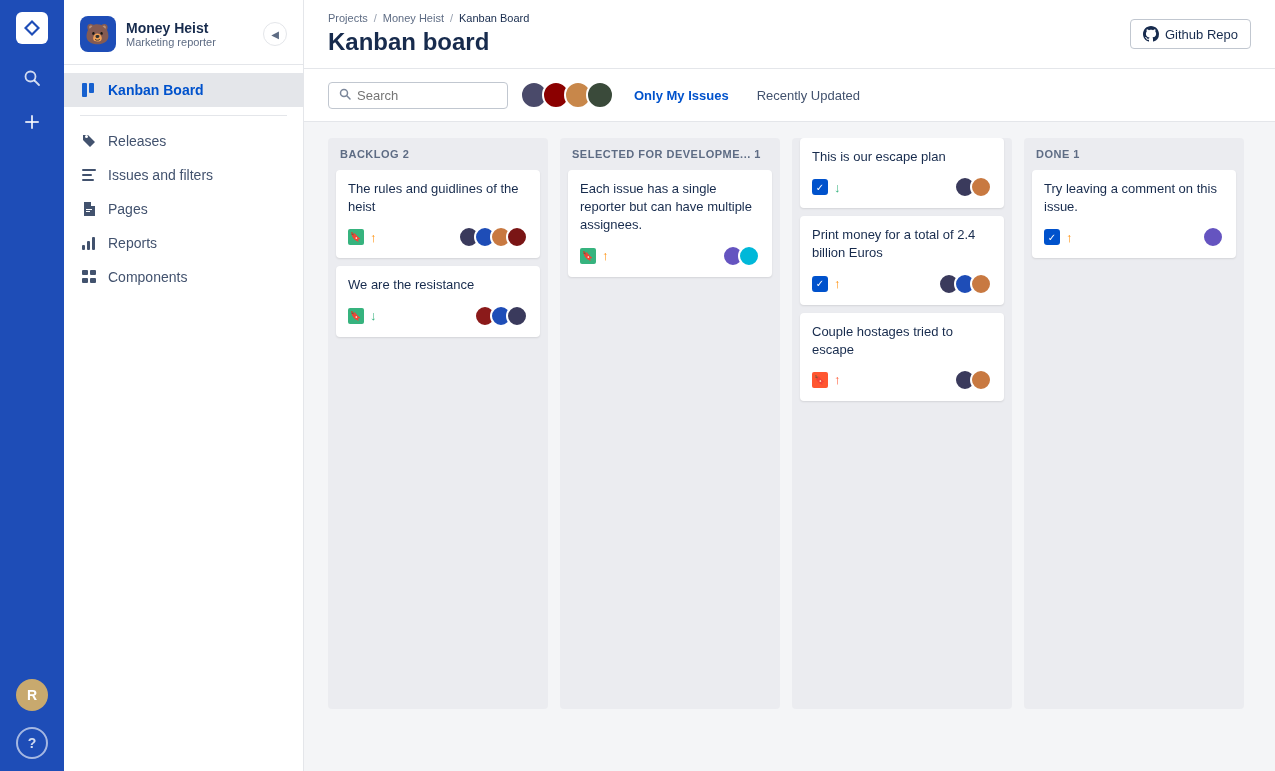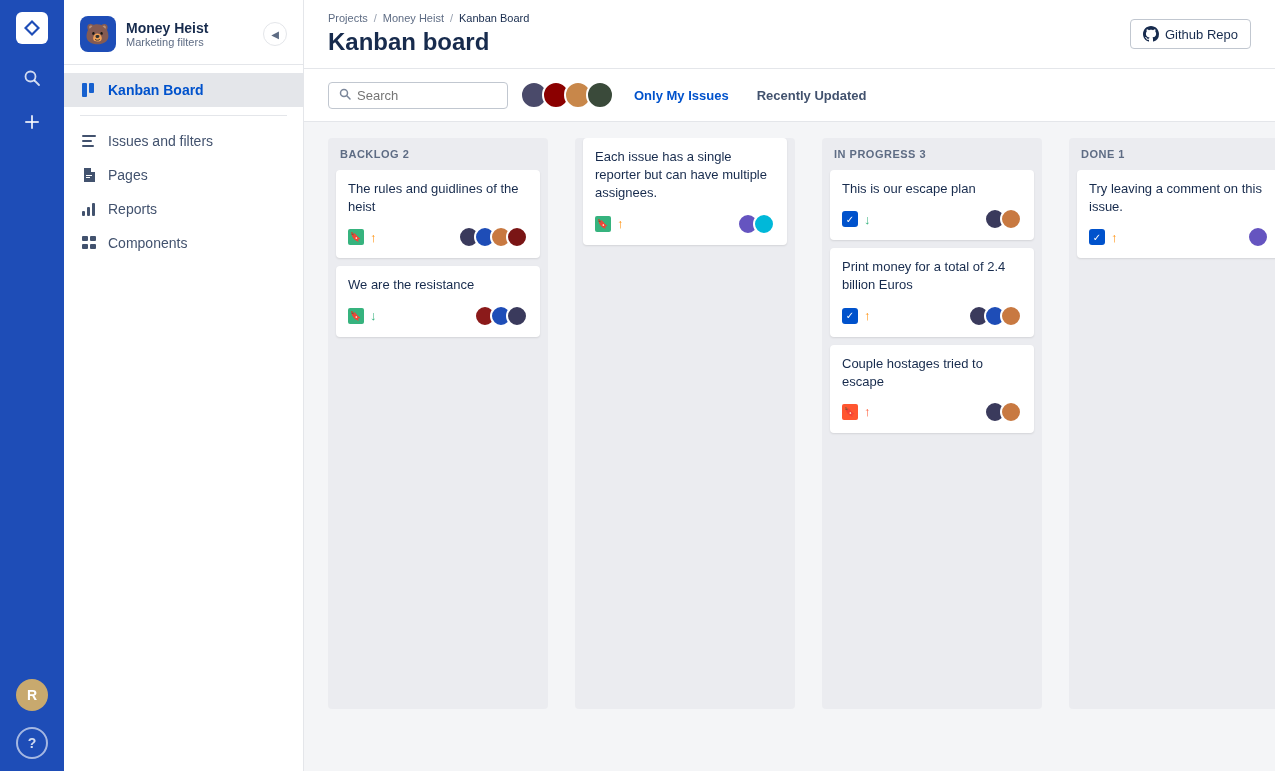--- a/index.html
+++ b/index.html
@@ -183,29 +183,28 @@
     }
     .avatars-group .av:first-child { margin-left: 0; }
     .filter-btn {
       background: none;
       border: none;
       font-size: 13px;
       color: #42526e;
       cursor: pointer;
       padding: 4px 8px;
       border-radius: 4px;
-      font-weight: bold;
     }
     .filter-btn.active { color: #0052cc; font-weight: 600; }
 
     
     .board {
       flex: 1;
       display: flex;
-      gap: 15px;
+      gap: 0;
       padding: 16px 24px;
       overflow-x: auto;
       background: #f4f5f7;
     }
     .column {
       width: 220px;
       min-width: 220px;
       background: #ebecf0;
       border-radius: 4px;
       margin-right: 12px;
@@ -311,41 +310,49 @@
   <div class="rail-spacer"></div>
   <div class="rail-avatar">R</div>
   <div class="rail-help">?</div>
 </div>
 
 <div class="sidebar">
   <div class="sidebar-header">
     <div class="sidebar-project-icon">🐻</div>
     <div>
       <div class="sidebar-project-name">Money Heist</div>
-      <div class="sidebar-project-type">Marketing filters</div>
+      <div class="sidebar-project-type">Marketing reporter</div>
     </div>
     <div class="sidebar-collapse">◀</div>
   </div>
 
   <div class="sidebar-nav">
 
     <div class="sidebar-item active">
       <div class="sidebar-item-icon">
         <svg width="16" height="16" viewBox="0 0 16 16" fill="none">
           <rect x="1" y="1" width="5" height="14" rx="1" fill="currentColor" opacity="0.9"></rect>
           <rect x="8" y="1" width="5" height="10" rx="1" fill="currentColor" opacity="0.9"></rect>
           <rect x="1" y="16" width="5" height="0" rx="1" fill="currentColor"></rect>
         </svg>
       </div>
       <span>Kanban Board</span>
     </div>
 
 
     <div class="sidebar-divider"></div>
 
+    <div class="sidebar-item">
+      <div class="sidebar-item-icon">
+        <svg width="16" height="16" viewBox="0 0 16 16" fill="currentColor">
+          <path d="M2 2h5l7 7-5 5-7-7V2zm3.5 3a1.5 1.5 0 100-3 1.5 1.5 0 000 3z"></path>
+        </svg>
+      </div>
+      <span>Releases</span>
+    </div>
 
     <div class="sidebar-item">
       <div class="sidebar-item-icon">
         <svg width="16" height="16" viewBox="0 0 16 16" fill="currentColor">
           <rect x="1" y="2" width="14" height="2" rx="1"></rect>
           <rect x="1" y="7" width="10" height="2" rx="1"></rect>
           <rect x="1" y="12" width="12" height="2" rx="1"></rect>
         </svg>
       </div>
       <span>Issues and filters</span>
@@ -463,39 +470,39 @@
               <div class="cav" style="background:#8b1a1a;"></div>
               <div class="cav" style="background:#1e4db7;"></div>
               <div class="cav" style="background:#3a3a5c;"></div>
             </div>
           </div>
         </div>
       </div>
     </div>
 
     <div class="column">
+      <div class="column-header">SELECTED FOR DEVELOPME... 1</div>
       <div class="column-cards">
         <div class="card">
           <div class="card-title">Each issue has a single reporter but can have multiple assignees.</div>
           <div class="card-footer">
             <div class="card-meta">
               <div class="icon-bookmark">🔖</div>
               <span class="arrow-up">↑</span>
             </div>
             <div class="card-avatars">
               <div class="cav" style="background:#6554c0;"></div>
               <div class="cav" style="background:#00b8d9;"></div>
             </div>
           </div>
         </div>
       </div>
     </div>
 
     <div class="column">
-      <div class="column-header">IN PROGRESS 3</div>
       <div class="column-cards">
         <div class="card">
           <div class="card-title">This is our escape plan</div>
           <div class="card-footer">
             <div class="card-meta">
               <div class="icon-checkbox">✓</div>
               <span class="arrow-down">↓</span>
             </div>
             <div class="card-avatars">
               <div class="cav" style="background:#3a3a5c;"></div>

